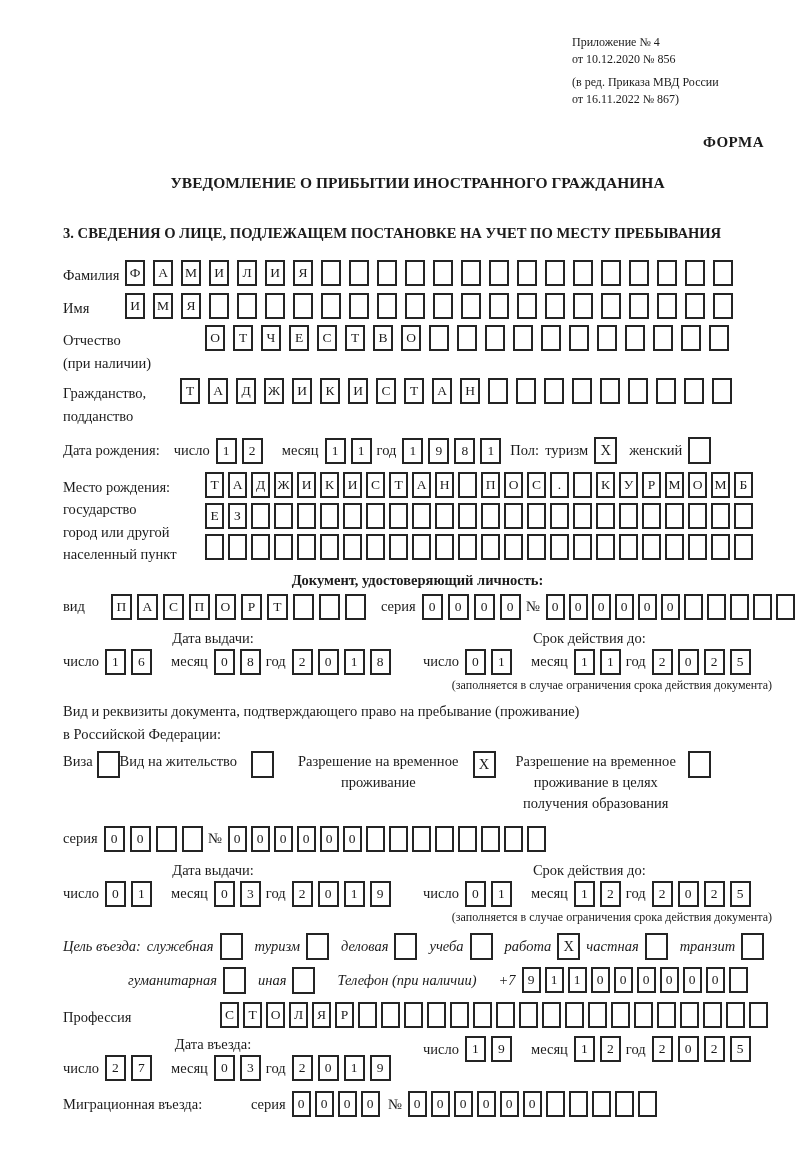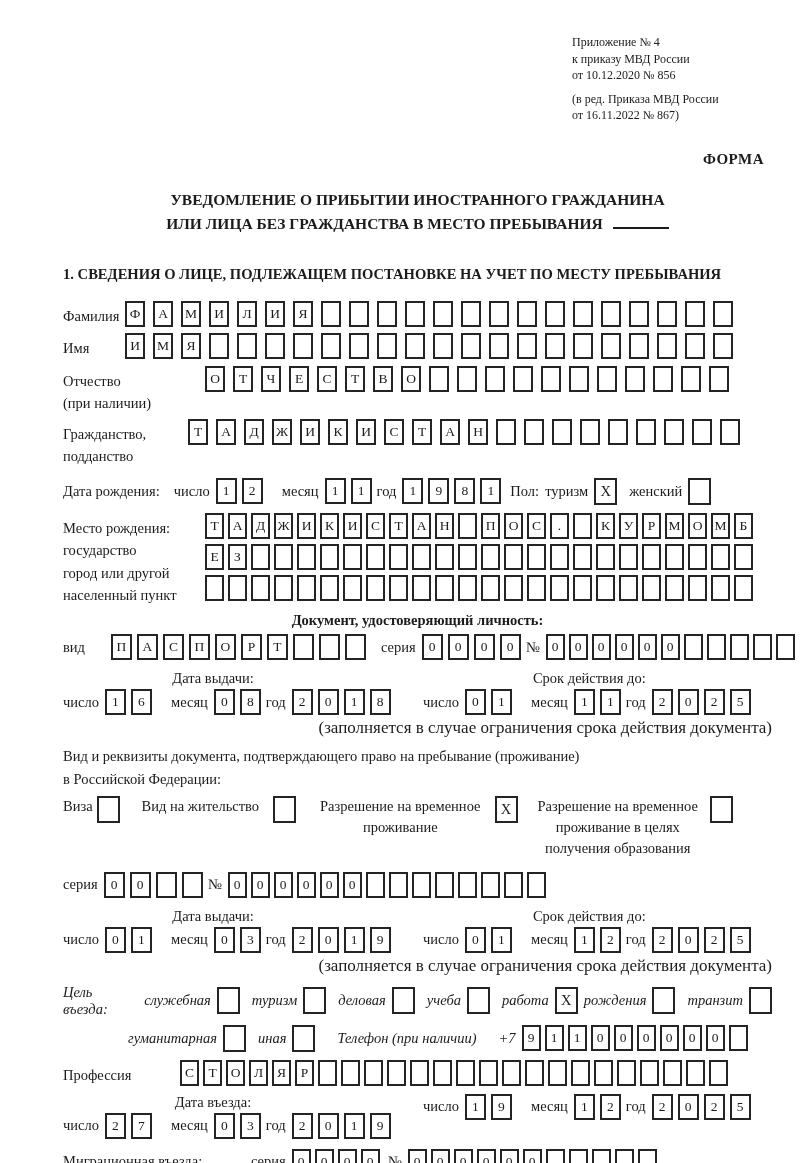--- a/index.html
+++ b/index.html
@@ -29,21 +29,21 @@
   .wide .cell{margin-right:8px;}
   .narrow .cell{width:19px;margin-right:4px;}
   .dcells .cell{width:21px;margin-right:5px;}
   
   .dg{display:flex;align-items:center;flex:none;}
   .dg .t{margin-right:6px;}
   .dg .sp{width:14px;}
   .dates-pair{display:flex;margin-top:10px;}
   .dblock{flex:none;}
   .dhead{text-align:center;margin-bottom:2px;}
-  .note-right{text-align:right;font-size:17px;margin-top:3px;}
+  .note-right{text-align:right;font-size:12px;margin-top:3px;}
   
   .cb{
     flex:none;display:inline-flex;width:23px;height:27px;border:2px solid #242424;box-sizing:border-box;
     align-items:center;justify-content:center;font-size:14.5px;vertical-align:middle;background:#fff;
   }
   .opt{display:flex;align-items:flex-start;}
   .opt .txt{line-height:1.45;}
   .opt .txt.center{text-align:center;}
   .purpose-row{display:flex;align-items:center;flex-wrap:nowrap;}
   .purpose-row .plbl{margin-right:6px;font-style:italic;}
@@ -52,38 +52,34 @@
   .stack>*:first-child{margin-top:0;}
 </style>
 </head>
 <body>
 
 <div class="page">
 
   <div class="hdr">
     <div>
         <div>Приложение № 4</div>
-        <div>к приказу МВД России</div>
         <div>от 10.12.2020 № 856</div>
       </div>
     <div class="rev">
         <div>(в ред. Приказа МВД России</div>
         <div>от 16.11.2022 № 867)</div>
       </div>
   </div>
   <div class="forma">ФОРМА</div>
 
   <div class="title">
     <div>УВЕДОМЛЕНИЕ О ПРИБЫТИИ ИНОСТРАННОГО ГРАЖДАНИНА</div>
-    <div>
-      <span>ИЛИ ЛИЦА БЕЗ ГРАЖДАНСТВА В МЕСТО ПРЕБЫВАНИЯ</span><span class="blank-line"></span>
-    </div>
-  </div>
-
-  <div class="sec-heading">1. СВЕДЕНИЯ О ЛИЦЕ, ПОДЛЕЖАЩЕМ ПОСТАНОВКЕ НА УЧЕТ ПО МЕСТУ ПРЕБЫВАНИЯ</div>
+  </div>
+
+  <div class="sec-heading">3. СВЕДЕНИЯ О ЛИЦЕ, ПОДЛЕЖАЩЕМ ПОСТАНОВКЕ НА УЧЕТ ПО МЕСТУ ПРЕБЫВАНИЯ</div>
 
   <div class="row" style="margin-top:18px;">
     <div class="lbl" style="width:62px;">Фамилия</div>
     <div class="cells wide">
         <span class="cell">Ф</span>
         <span class="cell">А</span>
         <span class="cell">М</span>
         <span class="cell">И</span>
         <span class="cell">Л</span>
         <span class="cell">И</span>
@@ -155,21 +151,21 @@
         <span class="cell"></span>
         <span class="cell"></span>
         <span class="cell"></span>
         <span class="cell"></span>
         <span class="cell"></span>
         <span class="cell"></span>
         <span class="cell"></span>
       </div>
   </div>
 
-  <div class="row" style="margin-top:4px;gap:8px;">
+  <div class="row" style="margin-top:4px;">
     <div class="lbl" style="width:117px;">
         <div>Гражданство,</div>
         <div>подданство</div>
       </div>
     <div class="cells wide">
         <span class="cell">Т</span>
         <span class="cell">А</span>
         <span class="cell">Д</span>
         <span class="cell">Ж</span>
         <span class="cell">И</span>
@@ -397,21 +393,21 @@
   <div class="note-right">(заполняется в случае ограничения срока действия документа)</div>
 
   <div style="margin-top:10px;">Вид и реквизиты документа, подтверждающего право на пребывание (проживание)</div>
   <div style="margin-top:6px;">в Российской Федерации:</div>
 
   <div class="row" style="margin-top:8px;align-items:flex-start;">
     <div class="opt">
       <span class="txt">Виза</span>
       <span class="cb" style="margin-left:4px;"></span>
     </div>
-    <div class="opt" style="margin-left:22px;">
+    <div class="opt" style="">
       <span class="txt">Вид на жительство</span>
       <span class="cb" style="margin-left:14px;"></span>
     </div>
     <div class="opt" style="margin-left:24px;">
       <span class="txt center">
           <div>Разрешение на временное</div>
           <div>проживание</div>
         </span>
       <span class="cb" style="margin-left:14px;">X</span>
     </div>
@@ -507,21 +503,21 @@
     <span class="plbl">служебная</span>
     <span class="cb"></span>
     <span class="plbl">туризм</span>
     <span class="cb"></span>
     <span class="plbl">деловая</span>
     <span class="cb"></span>
     <span class="plbl">учеба</span>
     <span class="cb"></span>
     <span class="plbl">работа</span>
     <span class="cb" style="margin-right:6px;">X</span>
-    <span class="plbl">рождения</span>
+    <span class="plbl">частная</span>
     <span class="cb"></span>
     <span class="plbl">транзит</span>
     <span class="cb" style="margin-right:0;"></span>
   </div>
 
   <div class="purpose-row" style="margin-top:7px;margin-left:65px;">
     <span class="plbl">гуманитарная</span>
     <span class="cb"></span>
     <span class="plbl">иная</span>
     <span class="cb" style="margin-right:22px;"></span>
@@ -534,21 +530,21 @@
         <span class="cell">0</span>
         <span class="cell">0</span>
         <span class="cell">0</span>
         <span class="cell">0</span>
         <span class="cell">0</span>
         <span class="cell">0</span>
         <span class="cell"></span>
       </span>
   </div>
 
-  <div class="row" style="margin-top:8px;">
+  <div class="row" style="margin-top:8px;justify-content:space-between;">
     <div class="lbl" style="width:117px;">Профессия</div>
     <div class="cells narrow">
         <span class="cell">С</span>
         <span class="cell">Т</span>
         <span class="cell">О</span>
         <span class="cell">Л</span>
         <span class="cell">Я</span>
         <span class="cell">Р</span>
         <span class="cell"></span>
         <span class="cell"></span>

